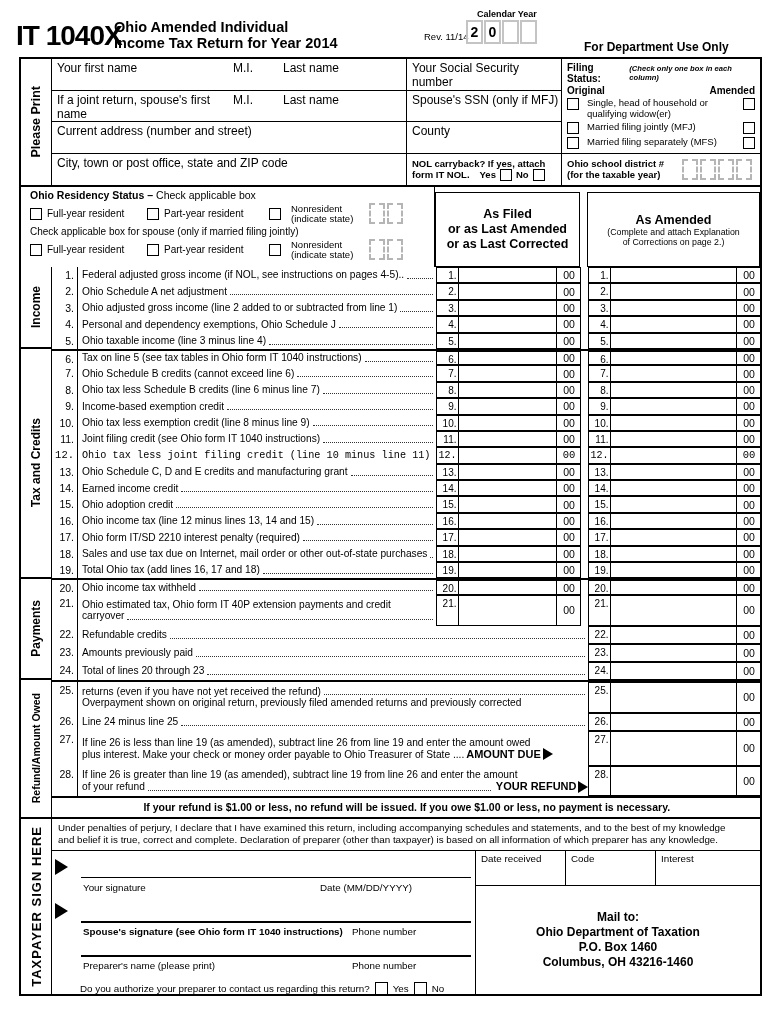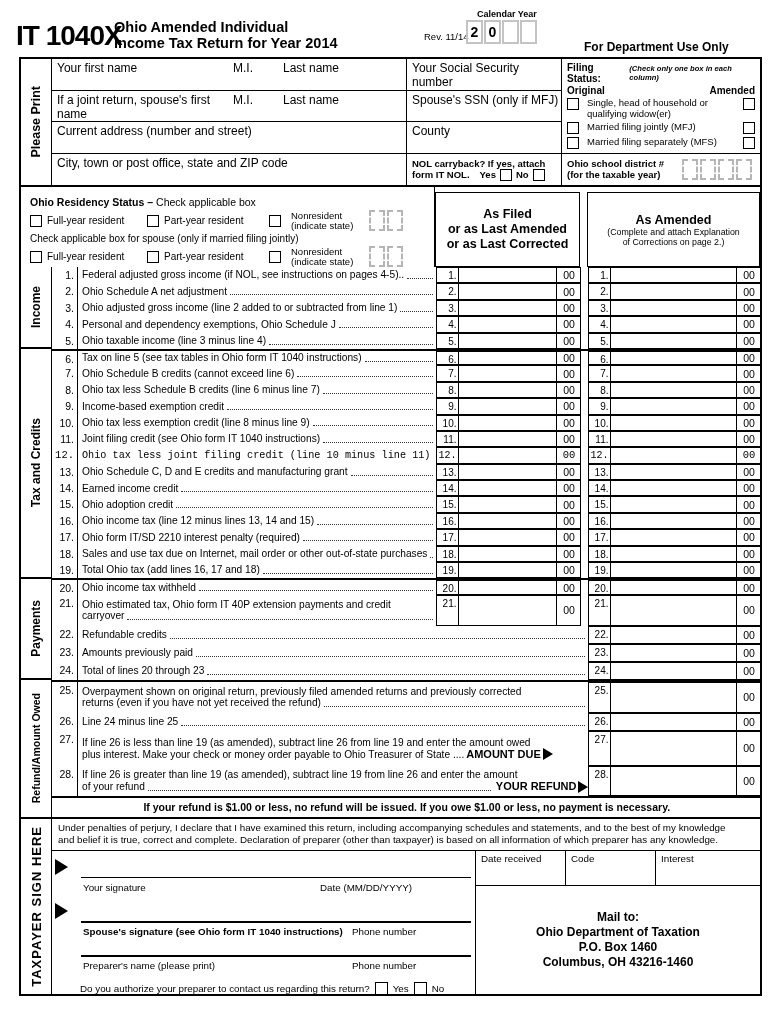--- a/index.html
+++ b/index.html
@@ -42,21 +42,21 @@
   .fs-opt { display:flex; align-items:flex-start; margin-bottom:3px; }
   .fs-opt .lbl { flex:1; margin-left:8px; font-size:9.5px; line-height:10.5px; }
   .cb { width:12px; height:12px; border:1.5px solid #000; background:#fff; flex:0 0 auto; }
   .school { flex:1; display:flex; align-items:center; padding-left:5px; }
   .school-lbl { font-weight:bold; font-size:9.5px; line-height:11px; flex:1; }
   .dash-boxes { display:flex; gap:2px; margin-right:8px; }
   .dash-box { width:16px; height:21px; border:2px dashed #b5b5b5; background:#fff; }
 
   
   .res-band { height:82px; border-top:2px solid #000; display:flex; }
-  .res-box { width:414px; border-right:1px solid #000; padding:9px 8px 0 9px; }
+  .res-box { width:414px; border-right:1px solid #000; padding:2px 8px 0 9px; }
   .res-title { font-size:10.5px; margin-bottom:2px; }
   .res-title b { font-weight:bold; }
   .res-row { display:flex; align-items:center; margin:2px 0; }
   .res-row .cb { margin-right:5px; }
   .res-opt { font-size:10px; }
   .res-o1 { width:100px; } .res-o2 { width:105px; }
   .nonres { font-size:9.5px; line-height:10px; width:78px; }
   .res-note { font-size:10px; margin:2px 0 1px 0; }
   .hdr-filed { width:145px; margin-top:5px; border:1px solid #000; display:flex; flex-direction:column; align-items:center; justify-content:center; font-weight:bold; font-size:12.5px; line-height:15px; text-align:center; }
   .hdr-gap { width:7px; }
@@ -746,25 +746,25 @@
             <div class="amt-cell amt-amended">
               <div class="cell-num">24.</div>
               <div class="cell-box"></div>
               <div class="cell-cents">00</div>
             </div>
           </div>
           <div class="line-row sec-top" style="height: 33px;">
             <div class="num-cell">25.</div>
             <div class="desc-cell">
               <div class="dline">
+                <span class="txt">returns (even if you have not yet received the refund)</span>
+                <span class="leader"></span>
+              </div>
+              <div class="dline">
                 <span class="txt">Overpayment shown on original return, previously filed amended returns and previously corrected</span>
-              </div>
-              <div class="dline">
-                <span class="txt">returns (even if you have not yet received the refund)</span>
-                <span class="leader"></span>
               </div>
             </div>
             <div class="amt-cell amt-amended">
               <div class="cell-num">25.</div>
               <div class="cell-box"></div>
               <div class="cell-cents">00</div>
             </div>
           </div>
           <div class="line-row" style="height: 18px;">
             <div class="num-cell">26.</div>

